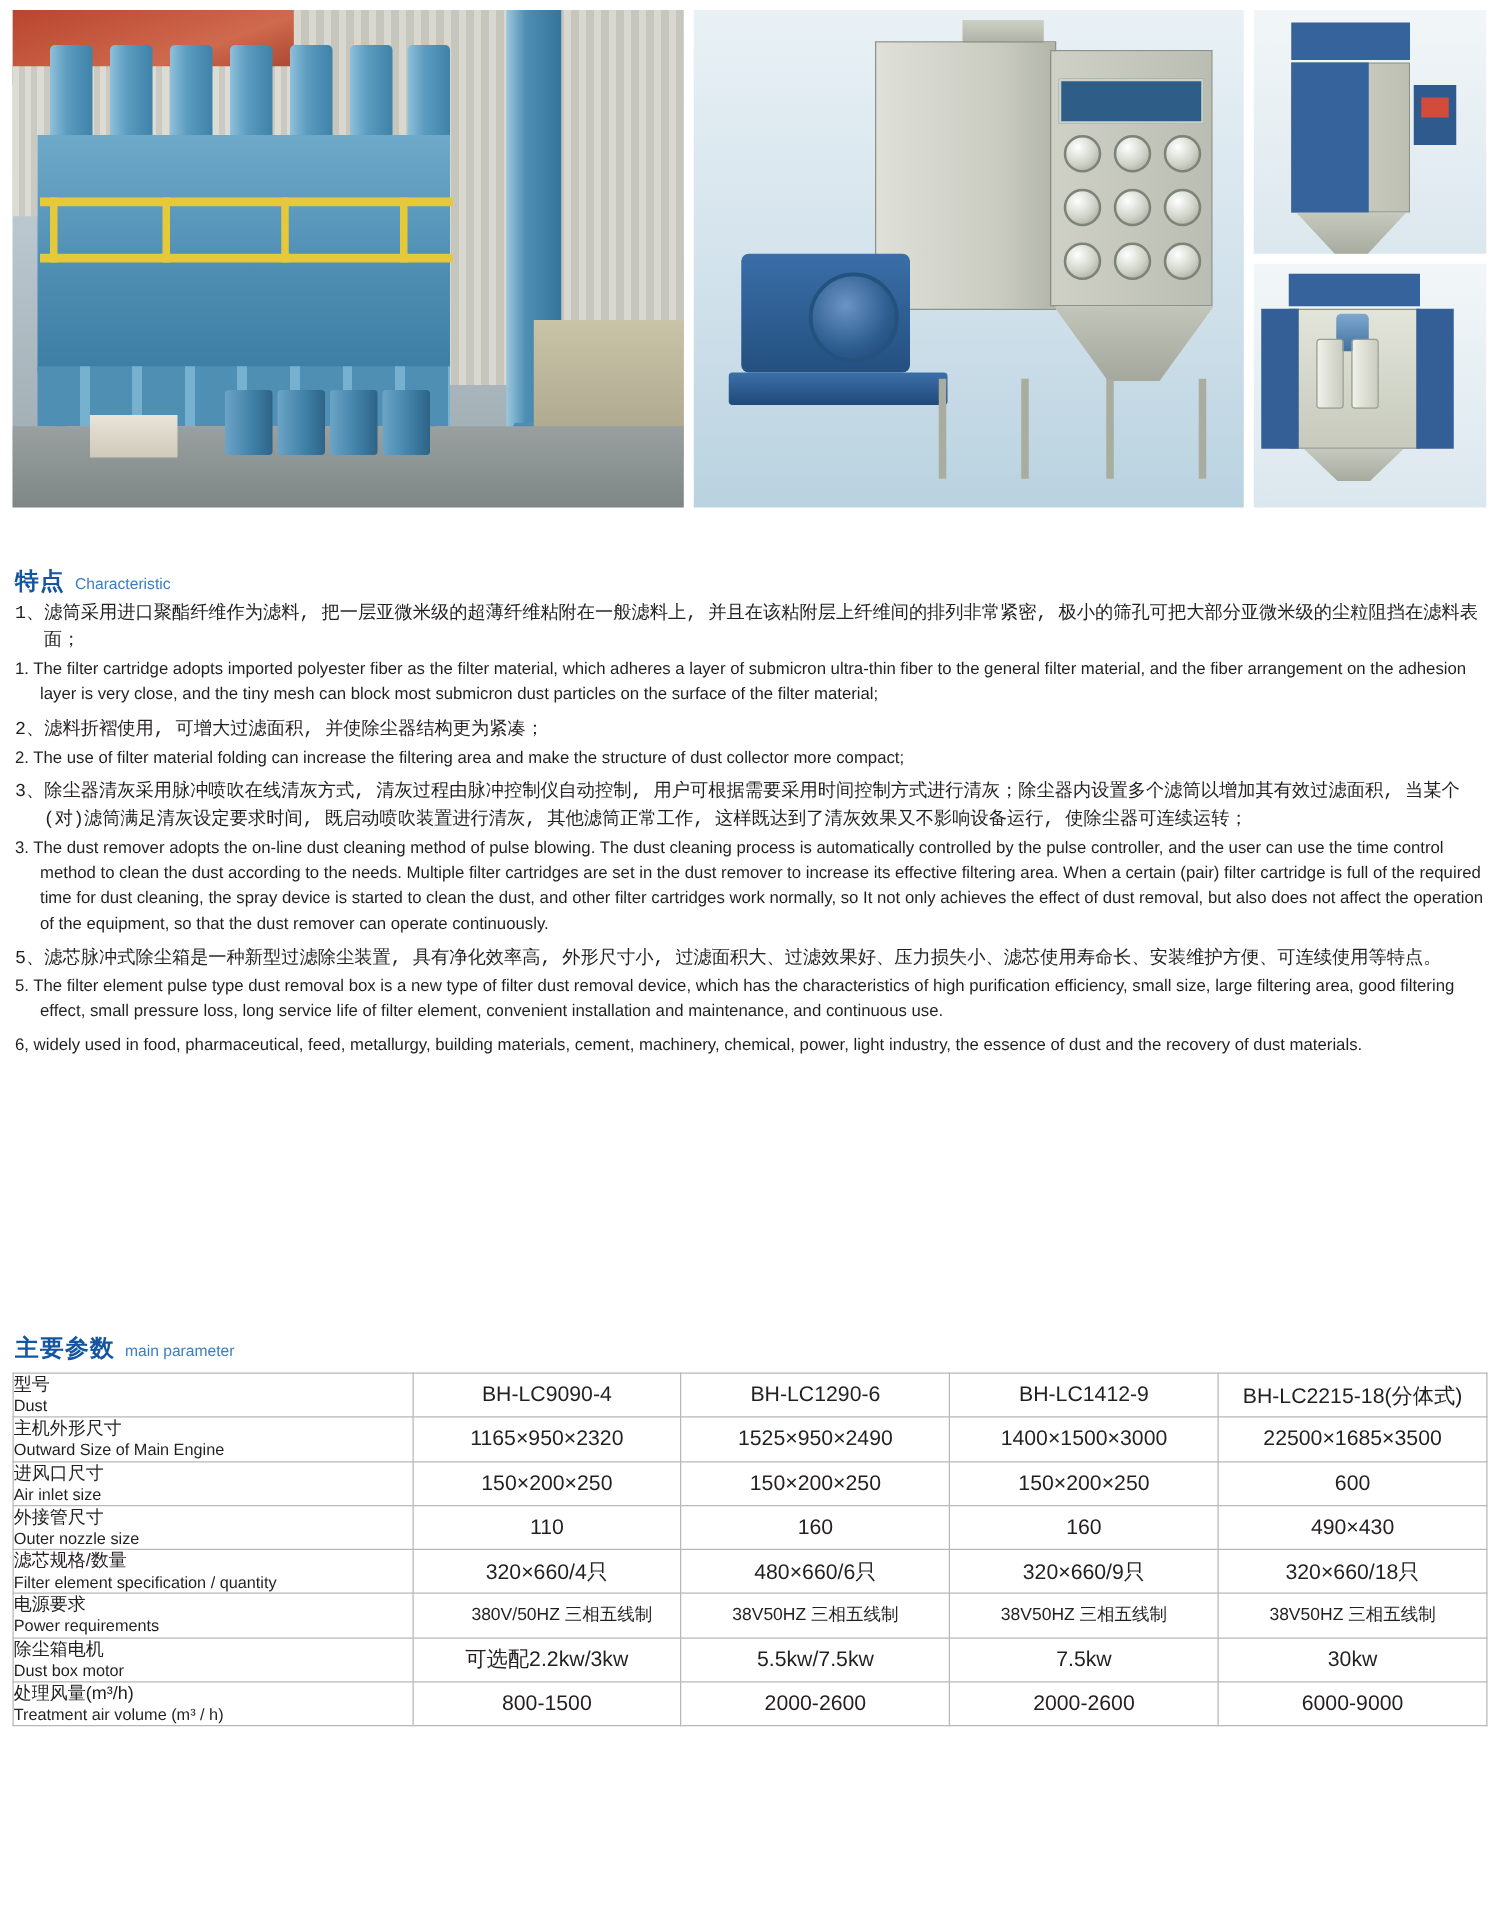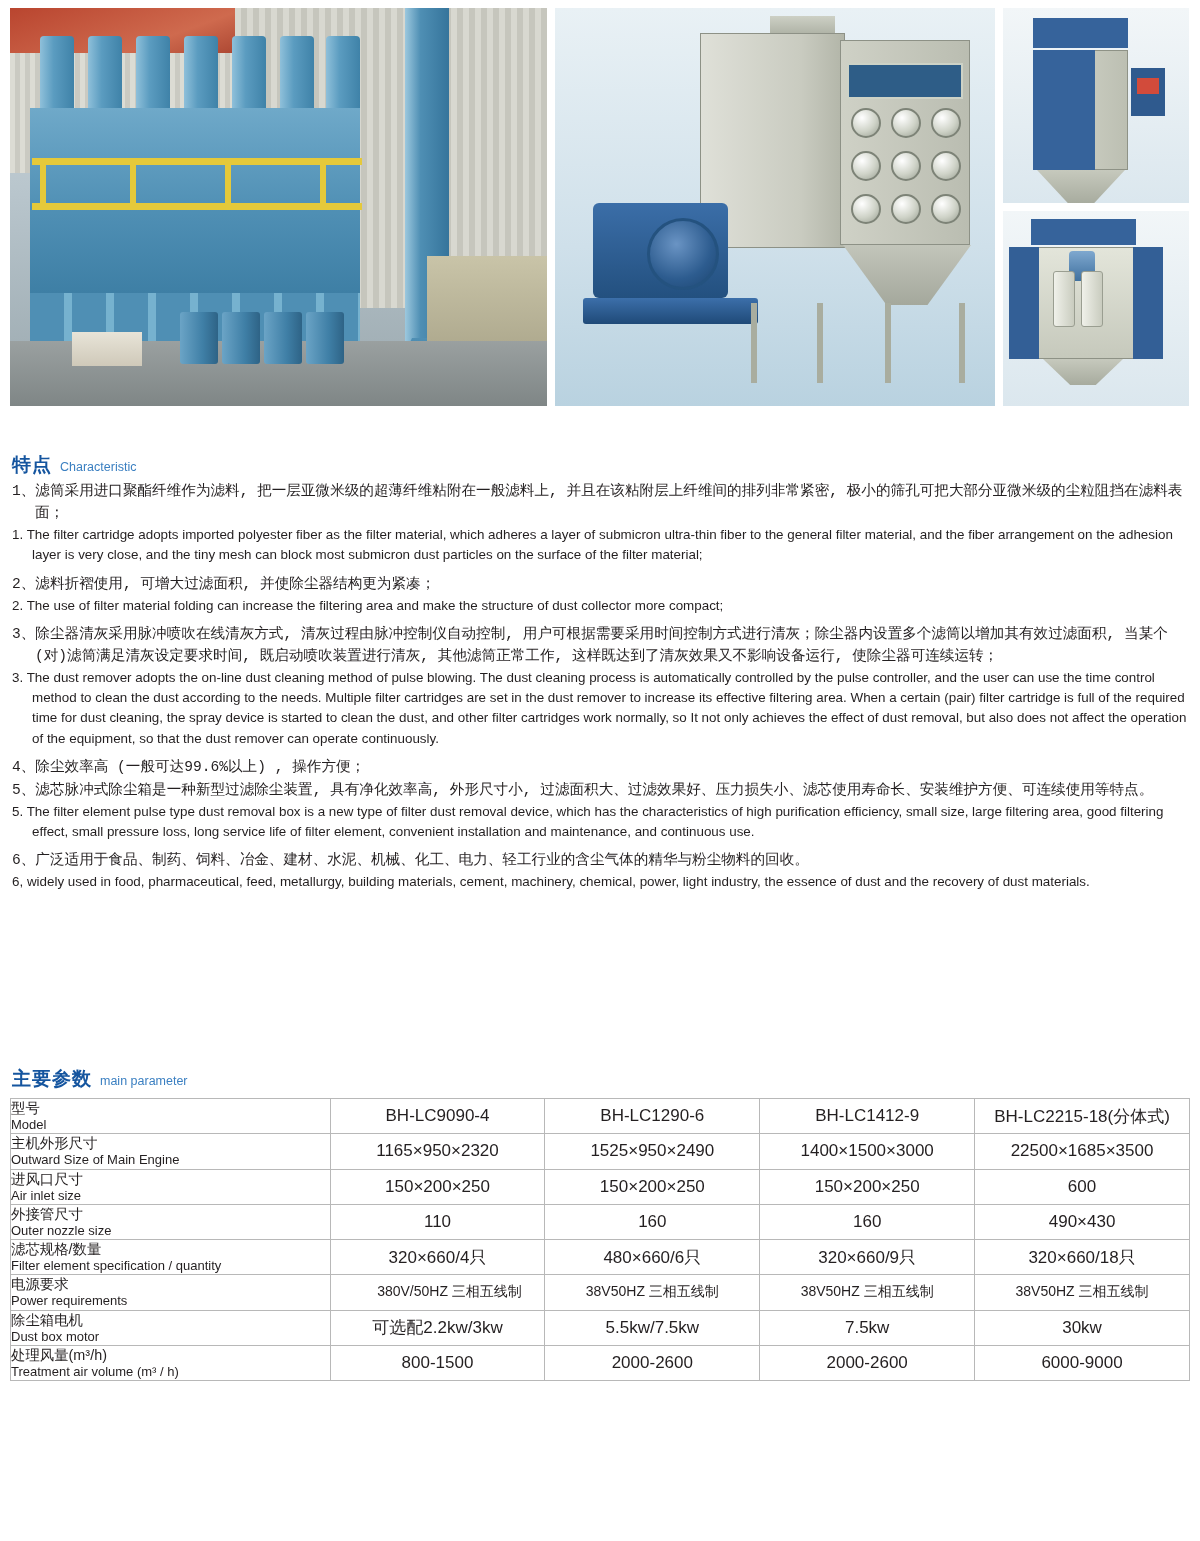--- a/index.html
+++ b/index.html
@@ -225,40 +225,38 @@
   <div class="feat-list">
     <p class="f-cn hang-cn">1、滤筒采用进口聚酯纤维作为滤料, 把一层亚微米级的超薄纤维粘附在一般滤料上, 并且在该粘附层上纤维间的排列非常紧密, 极小的筛孔可把大部分亚微米级的尘粒阻挡在滤料表面；</p>
     <p class="f-en hang-en">1. The filter cartridge adopts imported polyester fiber as the filter material, which adheres a layer of submicron ultra-thin fiber to the general filter material, and the fiber arrangement on the adhesion layer is very close, and the tiny mesh can block most submicron dust particles on the surface of the filter material;</p>
 
     <p class="f-cn hang-cn">2、滤料折褶使用, 可增大过滤面积, 并使除尘器结构更为紧凑；</p>
     <p class="f-en hang-en">2. The use of filter material folding can increase the filtering area and make the structure of dust collector more compact;</p>
 
     <p class="f-cn hang-cn">3、除尘器清灰采用脉冲喷吹在线清灰方式, 清灰过程由脉冲控制仪自动控制, 用户可根据需要采用时间控制方式进行清灰；除尘器内设置多个滤筒以增加其有效过滤面积, 当某个(对)滤筒满足清灰设定要求时间, 既启动喷吹装置进行清灰, 其他滤筒正常工作, 这样既达到了清灰效果又不影响设备运行, 使除尘器可连续运转；</p>
     <p class="f-en hang-en">3. The dust remover adopts the on-line dust cleaning method of pulse blowing. The dust cleaning process is automatically controlled by the pulse controller, and the user can use the time control method to clean the dust according to the needs. Multiple filter cartridges are set in the dust remover to increase its effective filtering area. When a certain (pair) filter cartridge is full of the required time for dust cleaning, the spray device is started to clean the dust, and other filter cartridges work normally, so It not only achieves the effect of dust removal, but also does not affect the operation of the equipment, so that the dust remover can operate continuously.</p>
 
-    <p class="f-cn hang-cn">4、除尘效率高 (一般可达99.6%以上) , 操作方便；</p>
 
     <p class="f-cn hang-cn">5、滤芯脉冲式除尘箱是一种新型过滤除尘装置, 具有净化效率高, 外形尺寸小, 过滤面积大、过滤效果好、压力损失小、滤芯使用寿命长、安装维护方便、可连续使用等特点。</p>
     <p class="f-en hang-en">5. The filter element pulse type dust removal box is a new type of filter dust removal device, which has the characteristics of high purification efficiency, small size, large filtering area, good filtering effect, small pressure loss, long service life of filter element, convenient installation and maintenance, and continuous use.</p>
 
-    <p class="f-cn hang-cn">6、广泛适用于食品、制药、饲料、冶金、建材、水泥、机械、化工、电力、轻工行业的含尘气体的精华与粉尘物料的回收。</p>
     <p class="f-en hang-en">6, widely used in food, pharmaceutical, feed, metallurgy, building materials, cement, machinery, chemical, power, light industry, the essence of dust and the recovery of dust materials.</p>
   </div>
 
   <div class="sec-head" id="main-parameter-heading">
     <span class="sec-cn">主要参数</span>
     <span class="sec-en">main parameter</span>
   </div>
 
   <table class="params">
     <tbody>
       <tr>
         <td class="lbl">
           <span class="cn">型号</span>
-          <span class="en">Model</span>
+          <span class="en">Dust</span>
         </td>
         <td class="val">BH-LC9090-4</td>
         <td class="val">BH-LC1290-6</td>
         <td class="val">BH-LC1412-9</td>
         <td class="val">BH-LC2215-18(分体式)</td>
       </tr>
 
       <tr>
         <td class="lbl">
           <span class="cn">主机外形尺寸</span>

